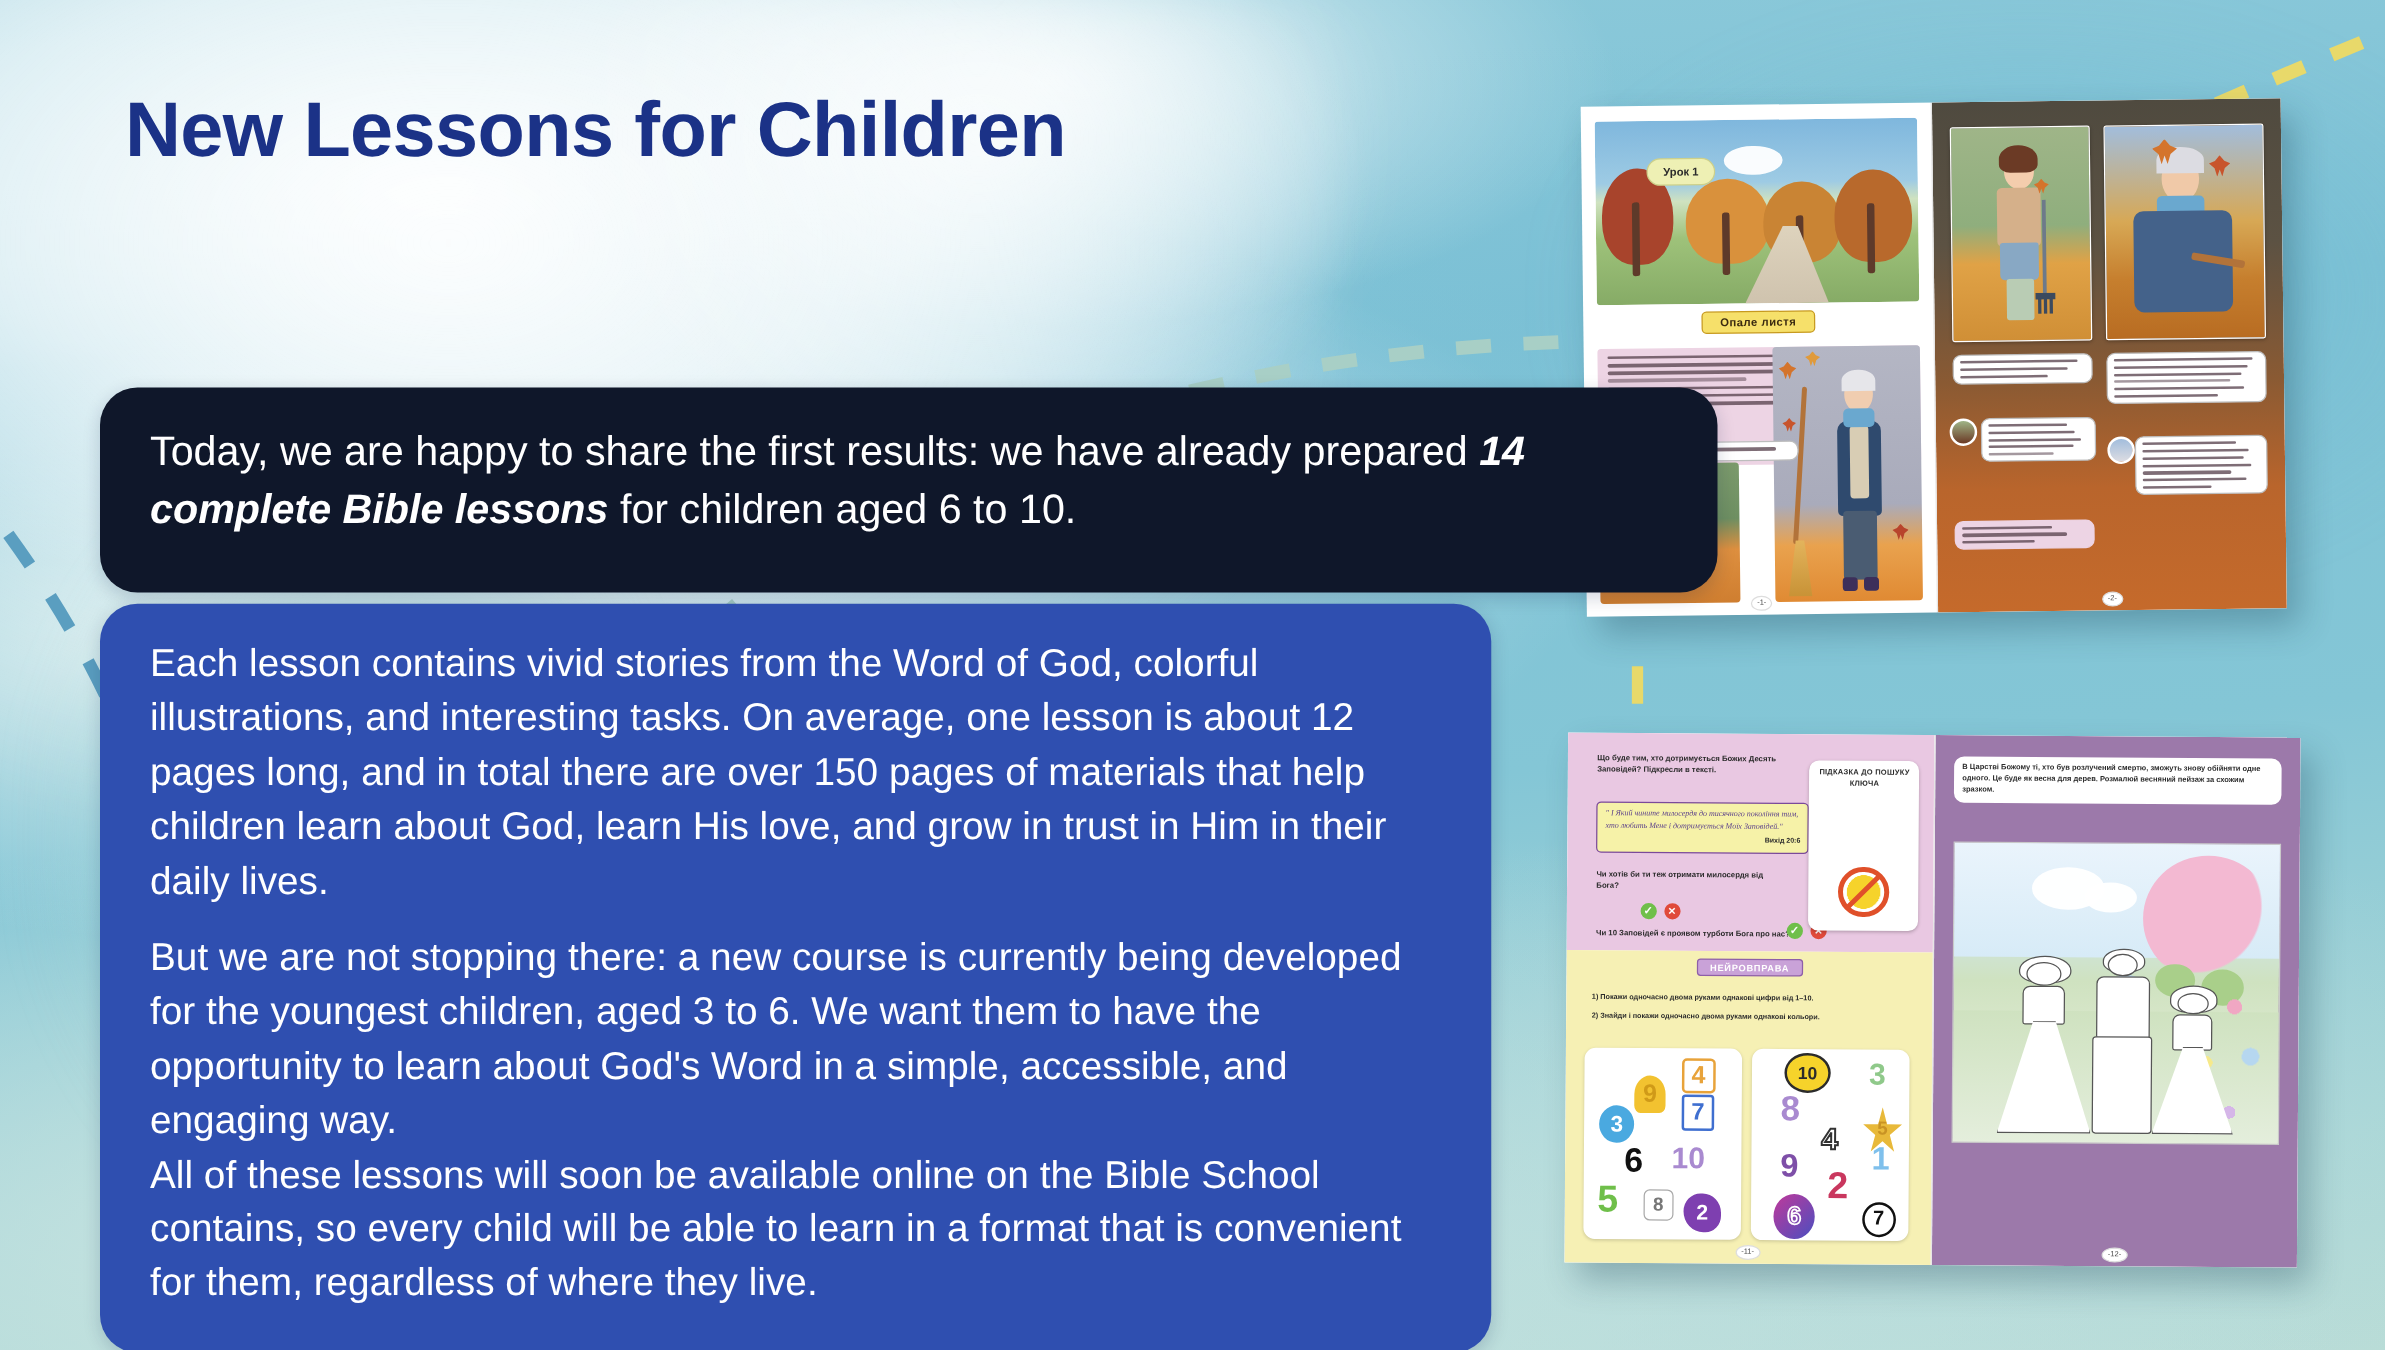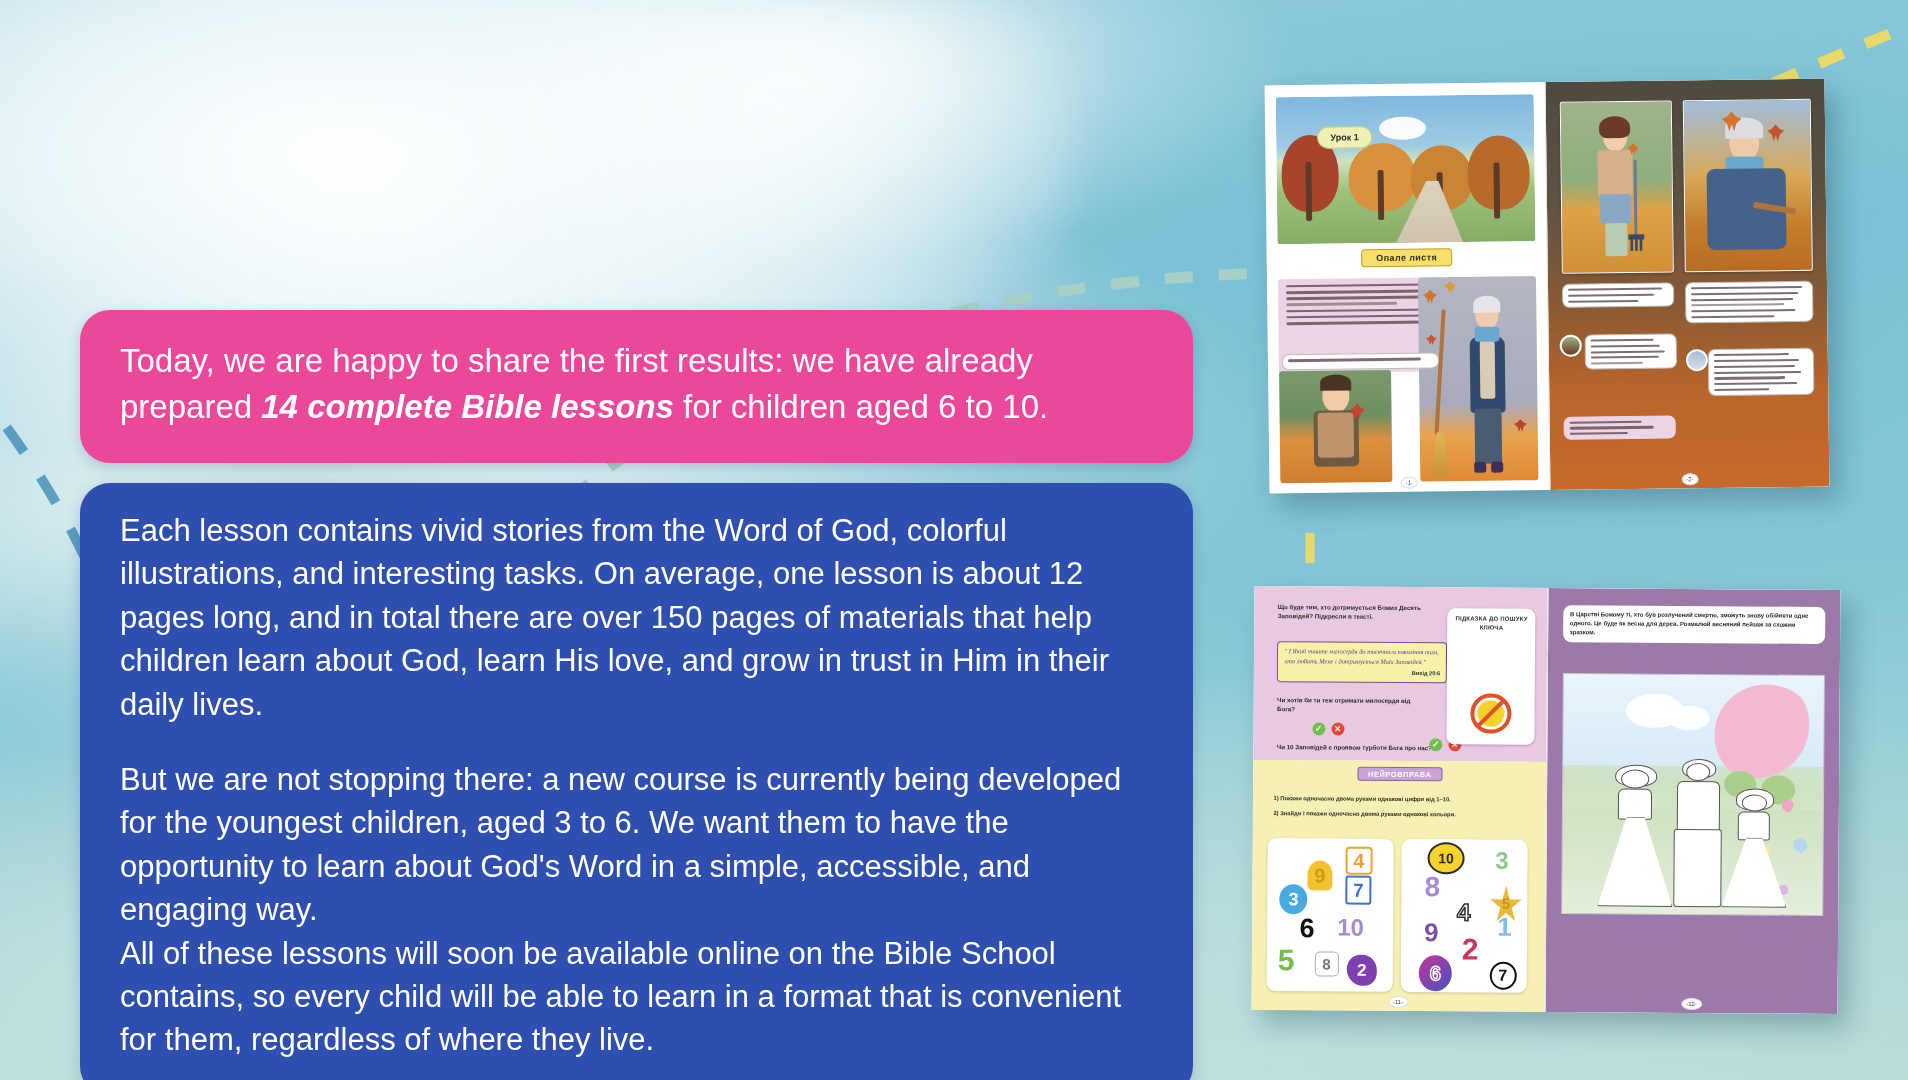--- a/index.html
+++ b/index.html
@@ -69,44 +69,44 @@
     font-size: 30px; line-height: 1.33; color: #16305e;
   }
 
   .callout {
     position: absolute;
     color: #ffffff;
     border-radius: 26px;
     padding: 30px 34px;
   }
   #callout-primary {
-    left: 80px; top: 310px; width: 1113px;
-    background: #ec4899;
+    left: 80px; top: 310px; width: 1294px;
+    background: #0f172a;
     border-radius: 30px;
-    padding: 28px 40px 34px 40px;
+    padding: 28px 40px 45px 40px;
     box-shadow: 0 4px 14px rgba(10,30,70,.18);
   }
   #callout-primary .line {
     font-size: 33px; line-height: 1.38; font-weight: 400;
   }
   #callout-primary em {
     font-style: italic; font-weight: 700;
   }
 
   #callout-secondary {
     left: 80px; top: 483px; width: 1113px;
     background: #2f4fb0;
     border-radius: 30px;
     padding: 26px 40px 34px 40px;
     box-shadow: 0 4px 14px rgba(10,30,70,.18);
   }
   #callout-secondary p {
     font-size: 31px; line-height: 1.40; font-weight: 400;
   }
-  #callout-secondary p + p { margin-top: 32px; }
+  #callout-secondary p + p { margin-top: 18px; }
   #callout-secondary p.tight { margin-top: 0; }
 
   
   #spreads { position: absolute; z-index: 2; left: 1215px; top: 0; width: 693px; height: 1080px; }
 
   .spread {
     position: absolute;
     display: flex;
     background: #fff;
     box-shadow: 10px 14px 26px rgba(20,60,80,.30);
@@ -346,20 +346,21 @@
 </svg>
 <svg class="deco" id="deco-blue-arc-l" viewBox="0 0 230 560" fill="none">
   <path d="M-30 0 C 60 110, 115 220, 140 340 C 155 420, 140 500, 110 560" stroke="#5a9ec0" stroke-width="10" stroke-dasharray="30 30" stroke-linecap="butt"></path>
 </svg>
 <svg class="deco" id="deco-teal-arc-t" viewBox="0 0 980 330" fill="none">
   <path d="M10 310 C 190 110, 560 10, 975 52" stroke="#a8cfc6" stroke-width="11" stroke-dasharray="28 26" stroke-linecap="butt"></path>
 </svg>
 
 <div id="content">
 
+  <h1 id="page-title">New Lessons for Children</h1>
 
 
   <div class="callout" id="callout-primary">
     <div class="line">
       <span>Today, we are happy to share the first results: we have already prepared </span><em>14 complete Bible lessons</em><span> for children aged 6 to 10.</span>
     </div>
   </div>
 
   <div class="callout" id="callout-secondary">
     <p>Each lesson contains vivid stories from the Word of God, colorful illustrations, and interesting tasks. On average, one lesson is about 12 pages long, and in total there are over 150 pages of materials that help children learn about God, learn His love, and grow in trust in Him in their daily lives.</p>

